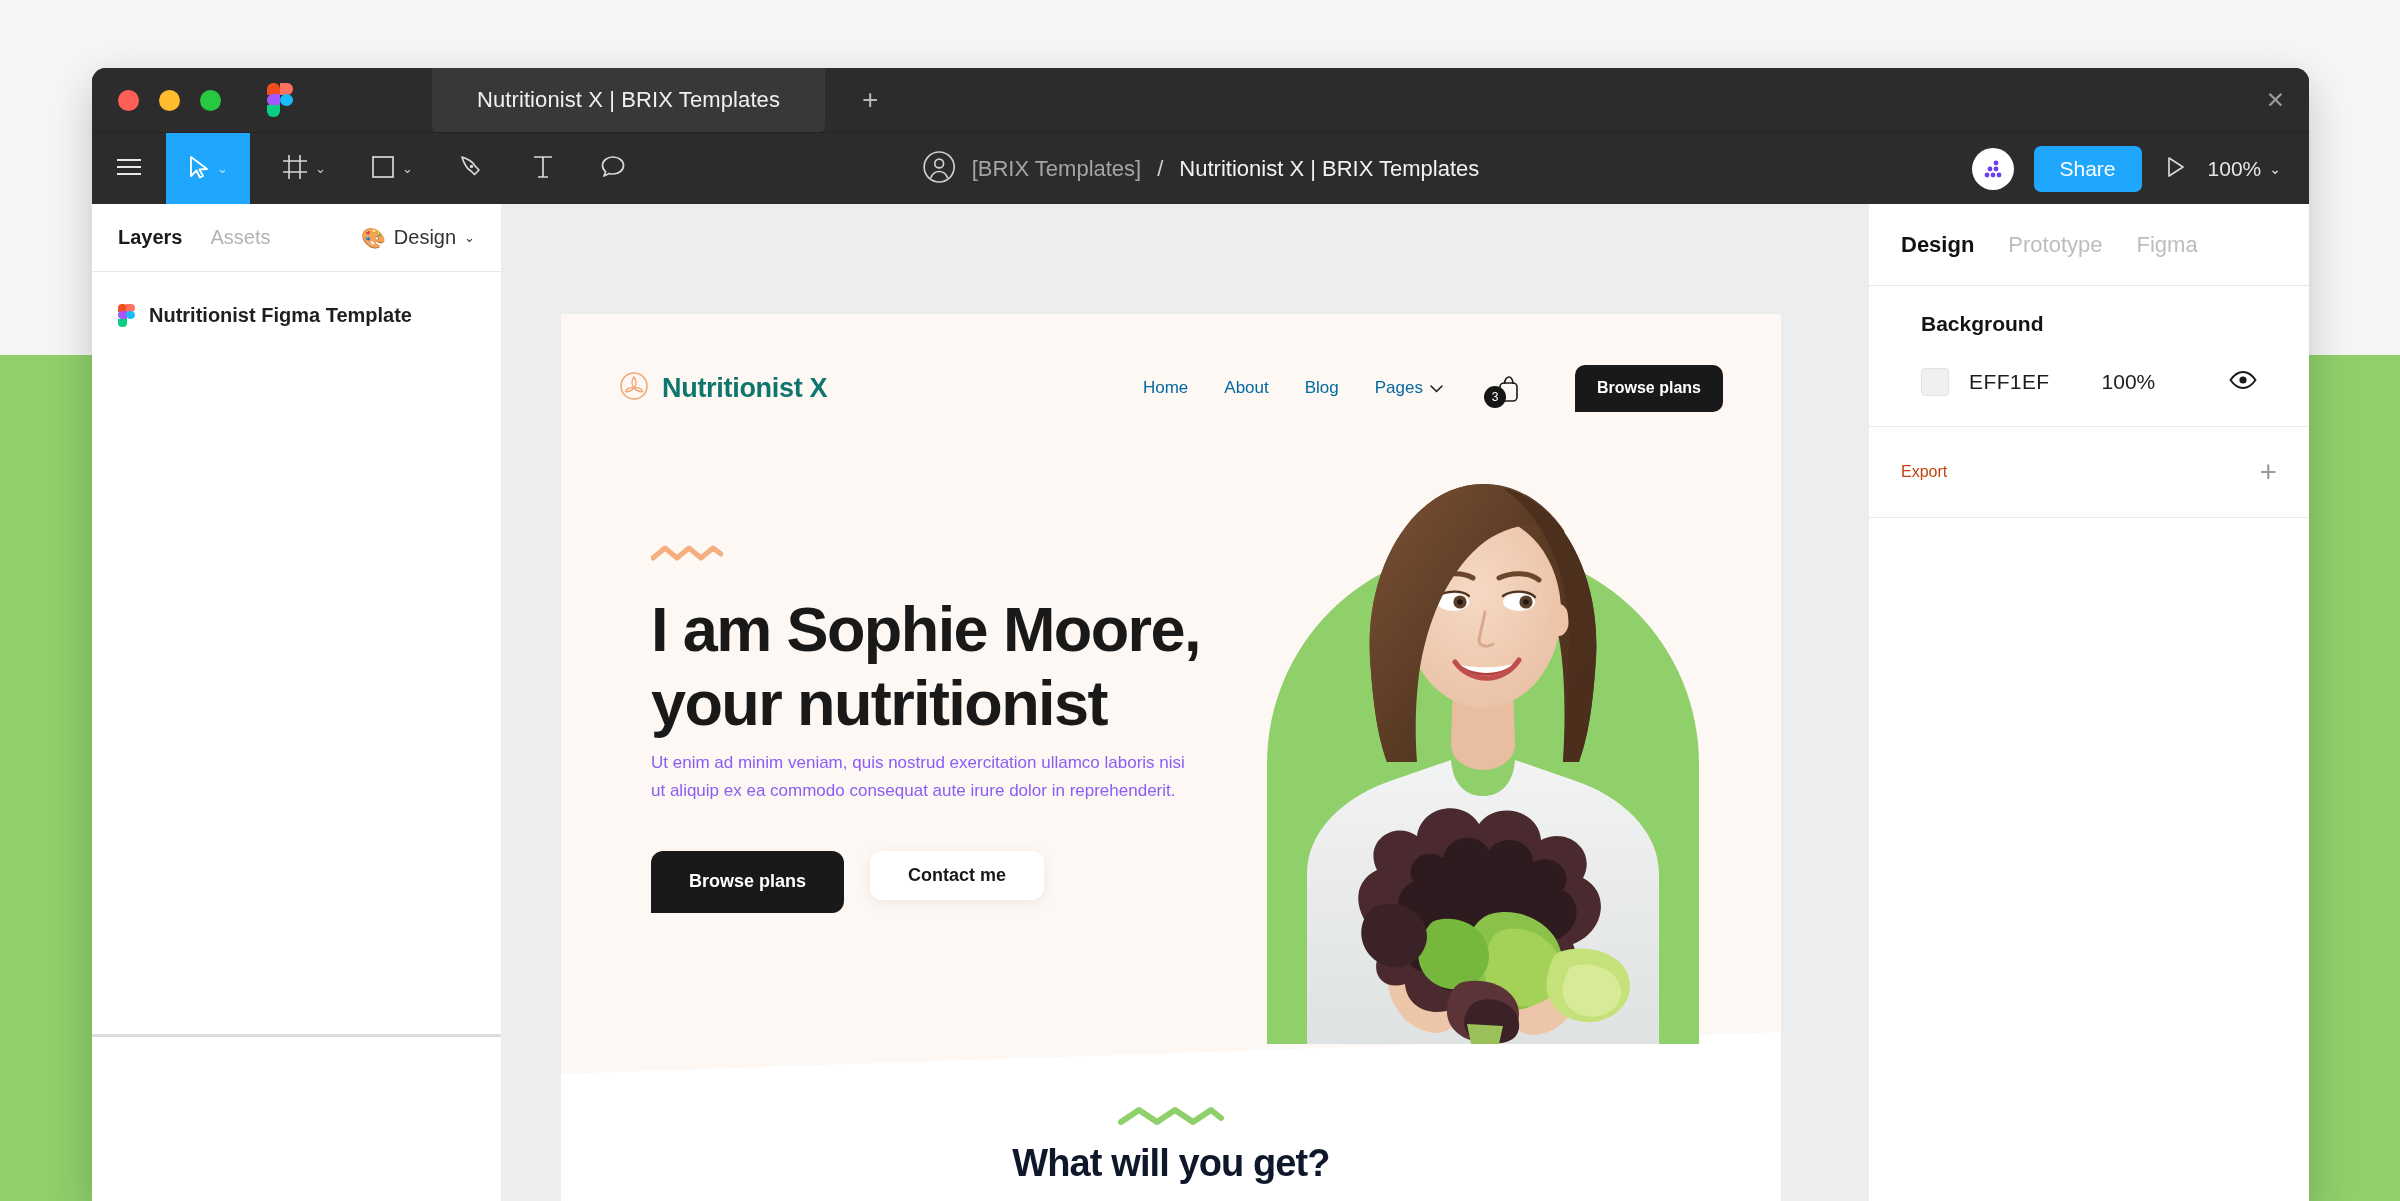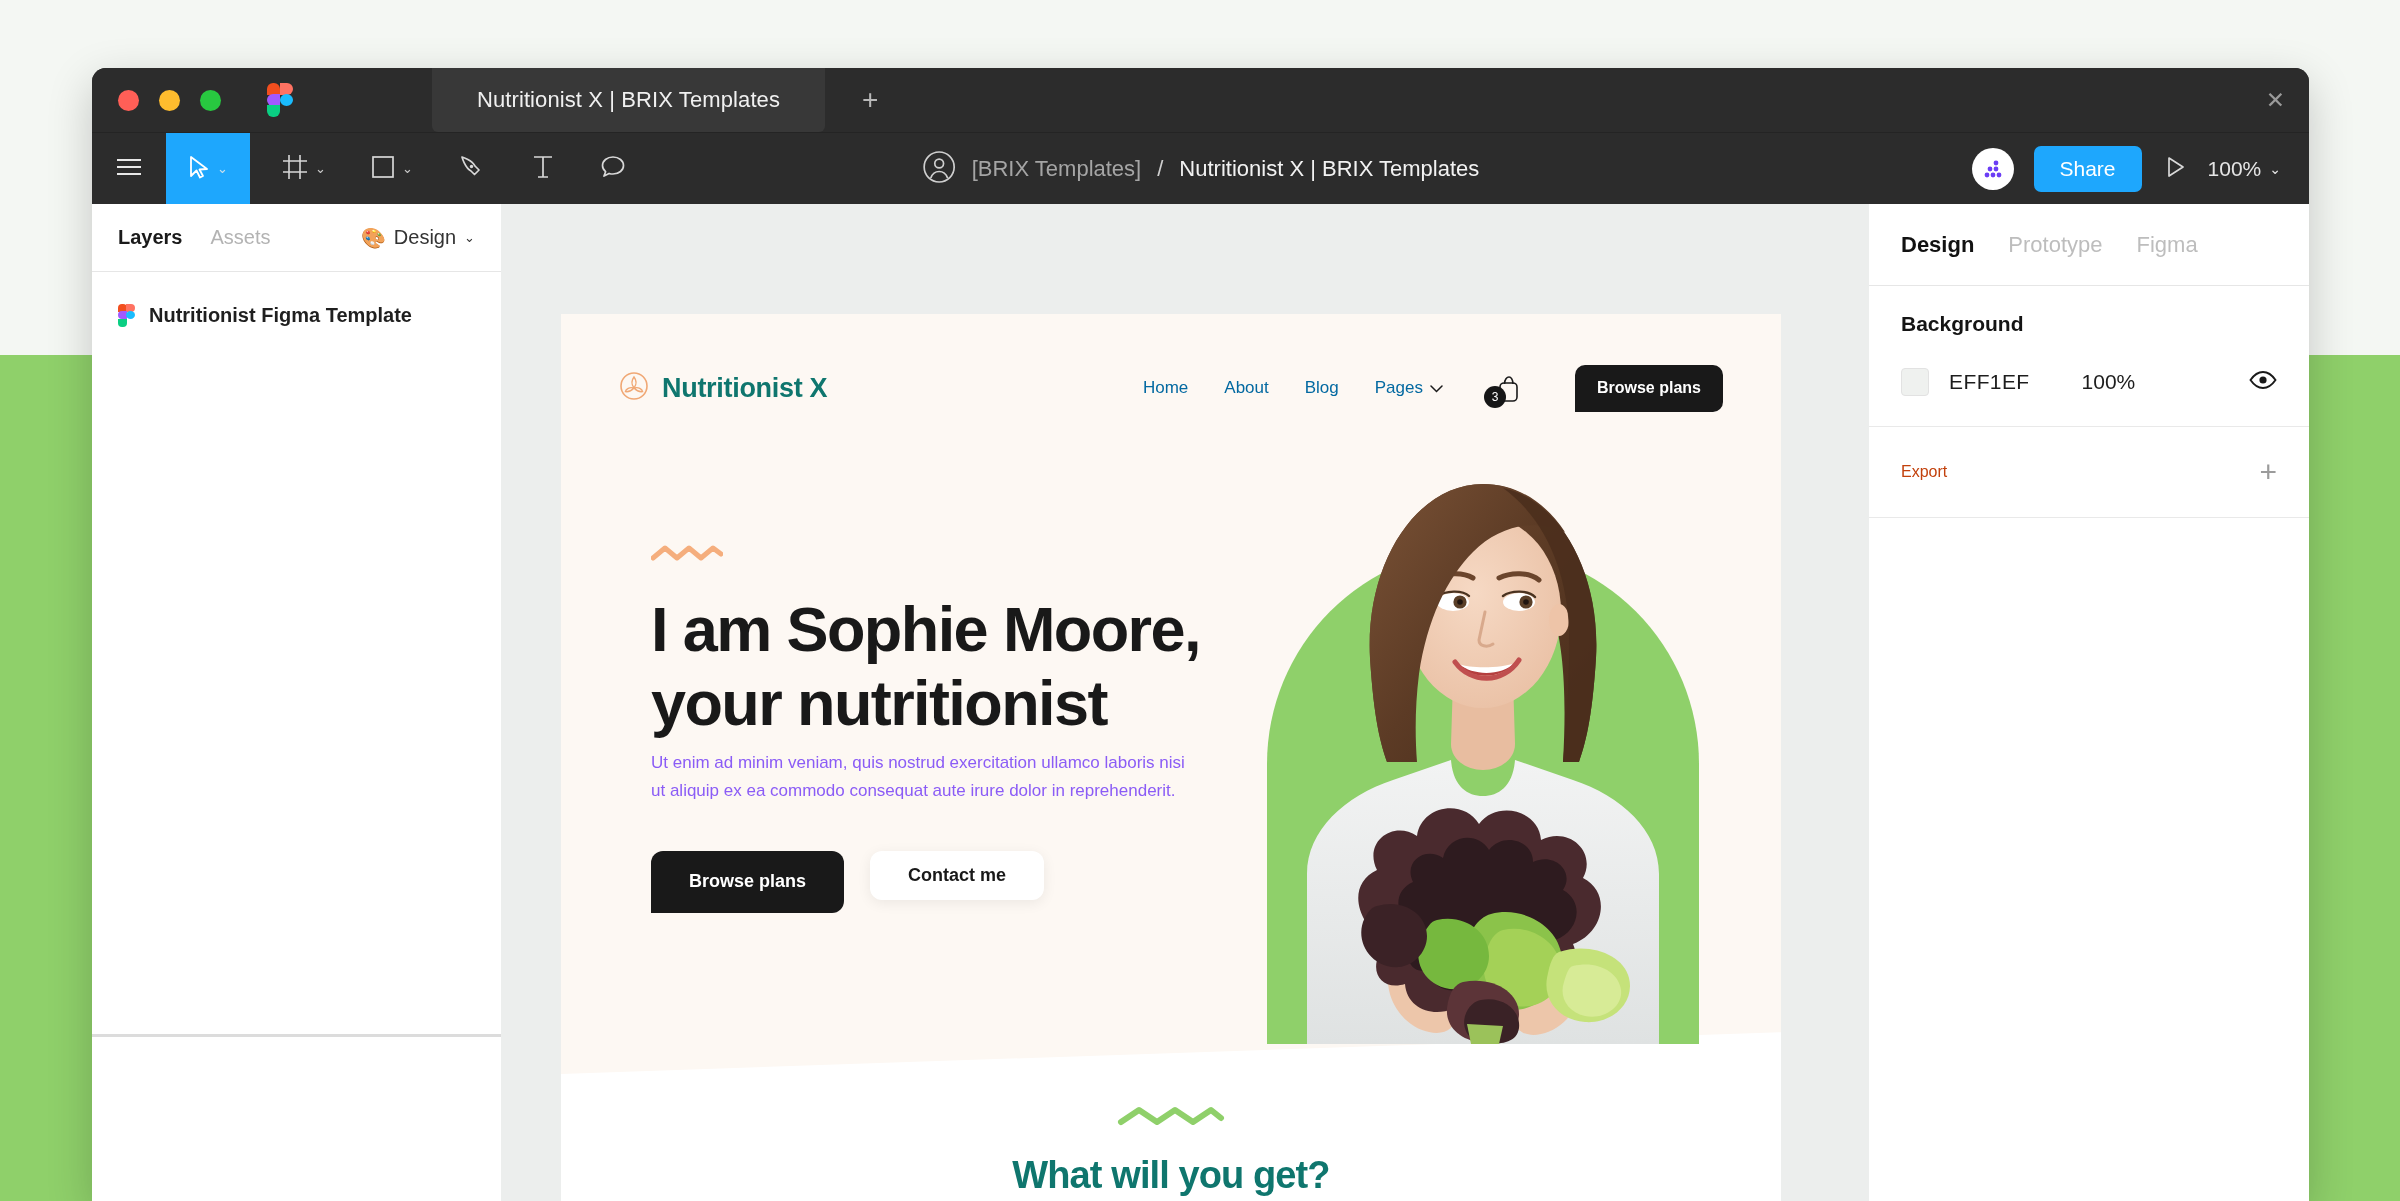--- a/index.html
+++ b/index.html
@@ -191,35 +191,35 @@
     position:absolute; right:82px; top:130px; width:432px; height:600px;
   }
   .arch {
     position:absolute; left:0; top:104px; width:432px; height:496px;
     background:#8fd06a; border-radius:216px 216px 0 0;
   }
   .photo-clip { position:absolute; inset:0; }
 
   
   .section2 { position:absolute; left:0; right:0; top:790px; text-align:center; }
-  .s2-title { font-size:38px; font-weight:bold; color:#0f766e; letter-spacing:-.9px; margin-top:22px; }
+  .s2-title { font-size:38px; font-weight:bold; color:#0f172a; letter-spacing:-.9px; margin-top:10px; }
 
   
   #right-panel {
     width:440px; flex:0 0 440px; background:#fff;
     display:flex; flex-direction:column;
   }
   #right-tabs {
     height:82px; flex:0 0 82px; display:flex; align-items:center;
     padding:0 32px; gap:34px; border-bottom:1px solid #e6e6e6;
   }
   #right-tabs .rt { font-size:22px; cursor:pointer; }
   #right-tabs .rt.active { color:#121212; font-weight:bold; }
   #right-tabs .rt.inactive { color:#bdbdbd; }
-  .section-block { border-bottom:1px solid #e9e9e9; padding:26px 32px 30px; }
+  .section-block { border-bottom:1px solid #e9e9e9; padding:26px 52px 30px; }
   .sec-head { font-size:21px; font-weight:bold; color:#141414; }
   .bg-row { display:flex; align-items:center; margin-top:32px; }
   .swatch { width:28px; height:28px; border-radius:4px; background:#eff1ef; border:1px solid #e2e2e2; }
   .bg-hex { font-size:21px; color:#1d1d1d; margin-left:20px; letter-spacing:.4px; }
   .bg-opacity { font-size:21px; color:#1d1d1d; margin-left:52px; }
   .eye { margin-left:auto; cursor:pointer; }
   .export-block { padding:30px 32px; display:flex; align-items:center; border-bottom:1px solid #e9e9e9; }
   .export-label { font-size:16px; color:#c2410c; }
   .export-plus { margin-left:auto; color:#9b9b9b; font-size:30px; line-height:1; cursor:pointer; }
 </style>

